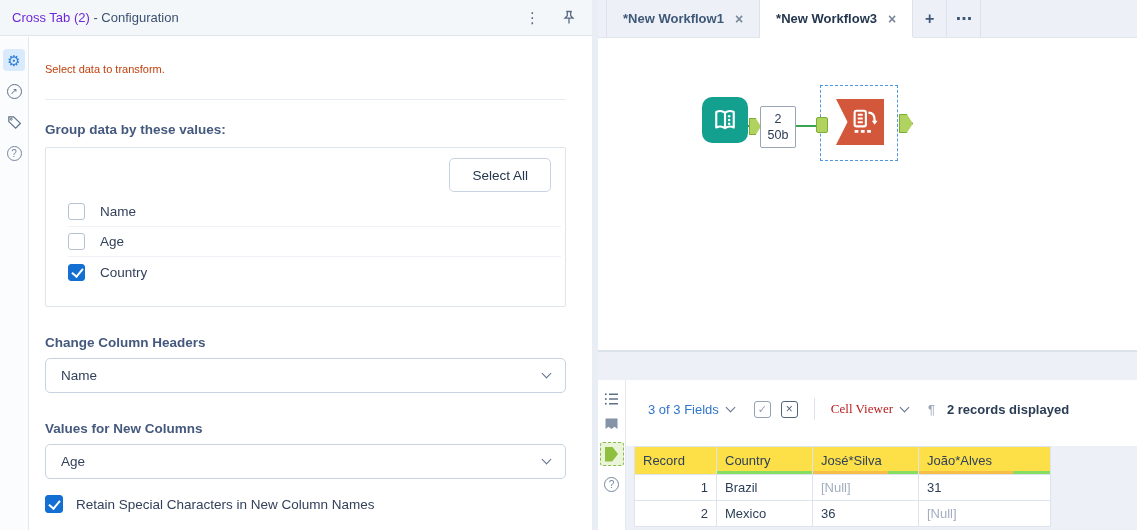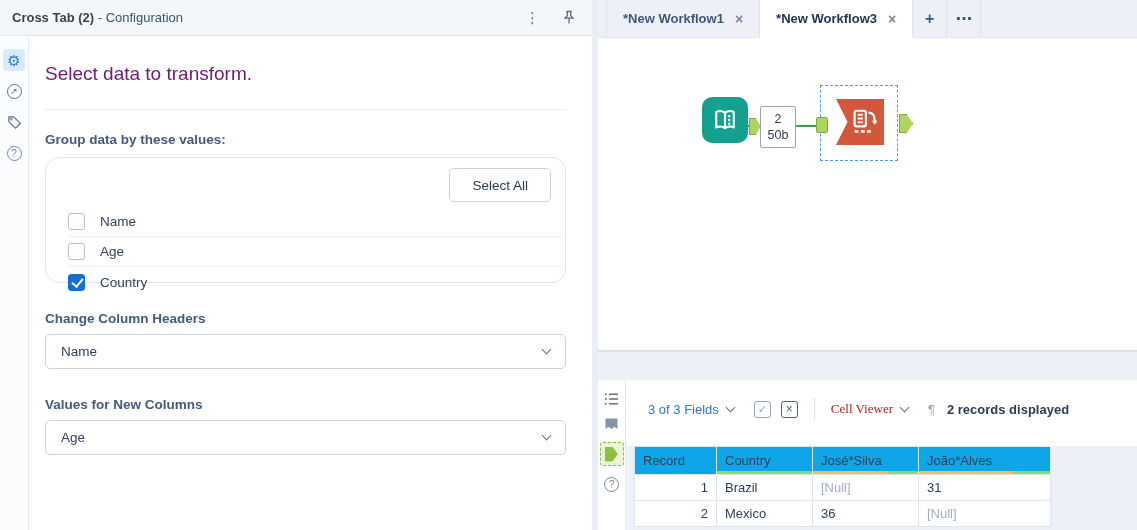--- a/index.html
+++ b/index.html
@@ -3,37 +3,37 @@
 <meta charset="utf-8">
 <style>
   * { box-sizing: border-box; margin: 0; padding: 0; }
   html,body { width:1137px; height:530px; overflow:hidden; }
   body { font-family:"Liberation Sans","DejaVu Sans",sans-serif; background:#fff; position:relative; color:#33415a; }
 
   
   .config { position:absolute; left:0; top:0; width:592px; height:530px; background:#fff; }
   .cfg-head { height:36px; background:#f4f7fa; border-bottom:1px solid #dfe5ec; display:flex; align-items:center; padding:0 12px; }
   .cfg-title { font-size:13px; color:#3c5170; }
-  .cfg-title b { color:#404040; font-weight:700; }
+  .cfg-title b { color:#6d28d9; font-weight:400; }
   .cfg-actions { margin-left:auto; display:flex; align-items:center; gap:22px; padding-right:4px; }
   .kebab { color:#5a6b85; font-size:15px; line-height:1; cursor:pointer; }
 
   .iconstrip { position:absolute; left:0; top:37px; bottom:0; width:29px; border-right:1px solid #e4e9f0; background:#fbfcfe;
                display:flex; flex-direction:column; align-items:center; padding-top:12px; gap:9px; }
   .strip-btn { width:22px; height:22px; border-radius:4px; display:flex; align-items:center; justify-content:center; cursor:pointer; }
   .strip-btn.sel { background:#d8eafc; }
   .gear { color:#2e7cd6; font-size:15px; line-height:1; }
   .circle-ic { width:15px; height:15px; border:1.2px solid #5f7189; border-radius:50%; display:flex; align-items:center; justify-content:center; font-size:9px; color:#5f7189; }
 
   .cfg-body { position:absolute; left:29px; top:37px; right:10px; bottom:0; padding:0 16px; }
-  .intro { margin-top:26px; font-size:19px; color:#701a75; }
+  .intro { margin-top:26px; font-size:11px; color:#c2410c; }
   .hr { margin-top:24px; border-top:1px solid #e7ecf2; }
   .lbl { margin-top:22px; font-weight:700; font-size:13.5px; color:#44597d; }
   .lbl.mt { margin-top:28px; }
-  .groupbox { margin-top:10px; height:126px; border:1px solid #dfe5ec; border-radius:14px; padding-top:10px; }
+  .groupbox { margin-top:10px; height:160px; border:1px solid #dfe5ec; border-radius:2px; padding-top:10px; }
   .sa-row { display:flex; justify-content:flex-end; padding-right:14px; }
   .btn { height:34px; padding:0 22px; background:#fff; border:1px solid #c7d3e0; border-radius:5px; font-size:13.5px; color:#24364f; font-family:inherit; cursor:pointer; }
   .frow { display:flex; align-items:center; gap:15px; height:30px; margin:0 4px 0 22px; border-bottom:1px solid #eef2f6; font-size:13.5px; color:#33415a; cursor:pointer; }
   .frow.first { margin-top:5px; }
   .frow.last { border-bottom:none; }
   .cb { width:17px; height:17px; border:1px solid #b6c2d2; border-radius:3px; background:#fff; position:relative; flex:none; cursor:pointer; }
   .cb.on { background:#1370d2; border-color:#1370d2; }
   .cb.on::after { content:""; position:absolute; left:5px; top:1.5px; width:5px; height:9px; border:solid #fff; border-width:0 2px 2px 0; transform:rotate(40deg); }
   .cb.big { width:18px; height:18px; }
   .select { margin-top:8px; height:35px; border:1px solid #c7d3e0; border-radius:5px; display:flex; align-items:center; padding:0 15px; font-size:13.5px; color:#33415a; cursor:pointer; background:#fff; }
@@ -85,21 +85,21 @@
              font-size:11px; color:#94a2b4; line-height:1; cursor:pointer; }
   .boxicon.dark { border-color:#51647f; color:#51647f; font-size:12px; }
   .boxicon.m1 { margin-left:20px; } .boxicon.m2 { margin-left:10px; }
   .vline { width:1px; height:22px; background:#dbe2ea; margin:0 16px; }
   .cellviewer { font-size:13px; color:#b91c1c; cursor:pointer;font-family:Liberation Serif, serif; }
   .pilcrow { color:#98a5b6; font-size:13px; margin:0 12px 0 20px; }
   .records { color:#2b3c55; font-weight:700; font-size:13px;text-align:right; }
 
   table.grid { border-collapse:collapse; margin-left:8px; background:#fff; }
   .grid th, .grid td { border:1px solid #dde4ed; font-size:13px; font-weight:400; padding:0 8px; text-align:left; }
-  .grid th { height:28px; background:#0ea5e9; color:#2f4158; position:relative; }
+  .grid th { height:28px; background:#fde047; color:#2f4158; position:relative; }
   .grid td { height:26px; background:#fff; color:#2c3e57; }
   .grid td.num { text-align:right; }
   .grid td.null { color:#a2aebf; }
   .qbar { position:absolute; left:0; right:0; bottom:0; height:3px; display:flex; }
   .qbar i { display:block; height:100%; }
   .qbar .o { background:#f7bd45; } .qbar .g { background:#85de61; }
   .c0{width:82px} .c1{width:96px} .c2{width:106px} .c3{width:132px}
 
   
   svg { display:block; }
@@ -173,20 +173,24 @@
       <span>Name</span>
       <span class="chev"></span>
     </div>
 
     <div class="lbl mt">Values for New Columns</div>
     <div class="select">
       <span>Age</span>
       <span class="chev"></span>
     </div>
 
+    <div class="retain">
+      <span class="cb big on"></span>
+      <span>Retain Special Characters in New Column Names</span>
+    </div>
   </div>
 </section>
 
 <div class="vsplit"></div>
 
 <section class="right">
 
   <div class="tabbar">
     <div class="tab first">
       <span>*New Workflow1</span>

